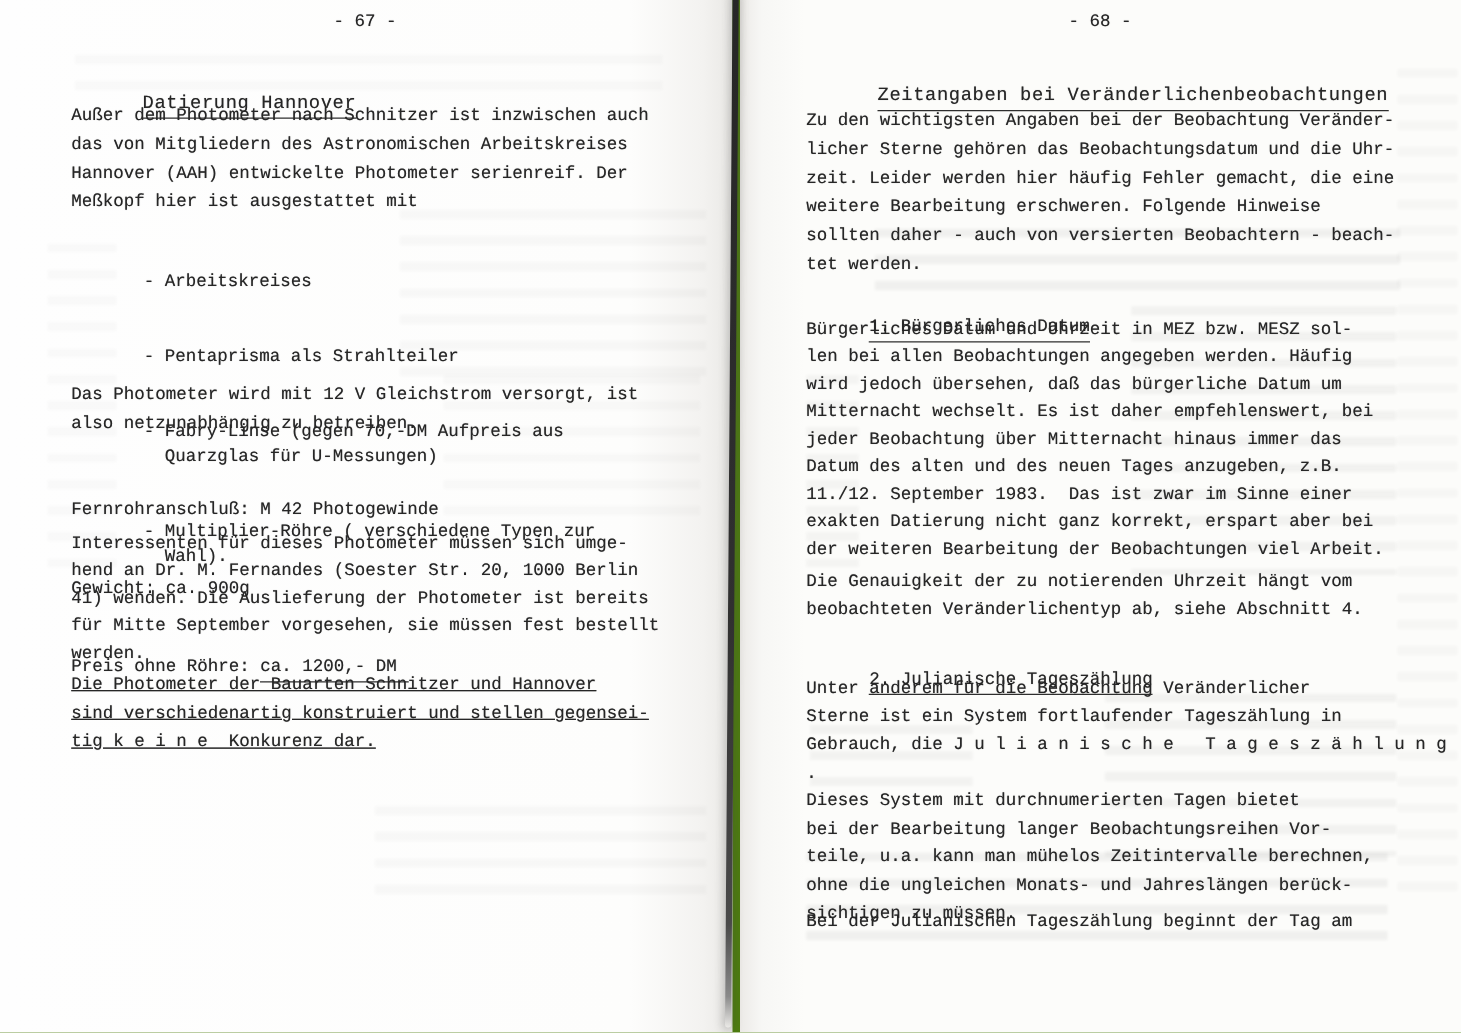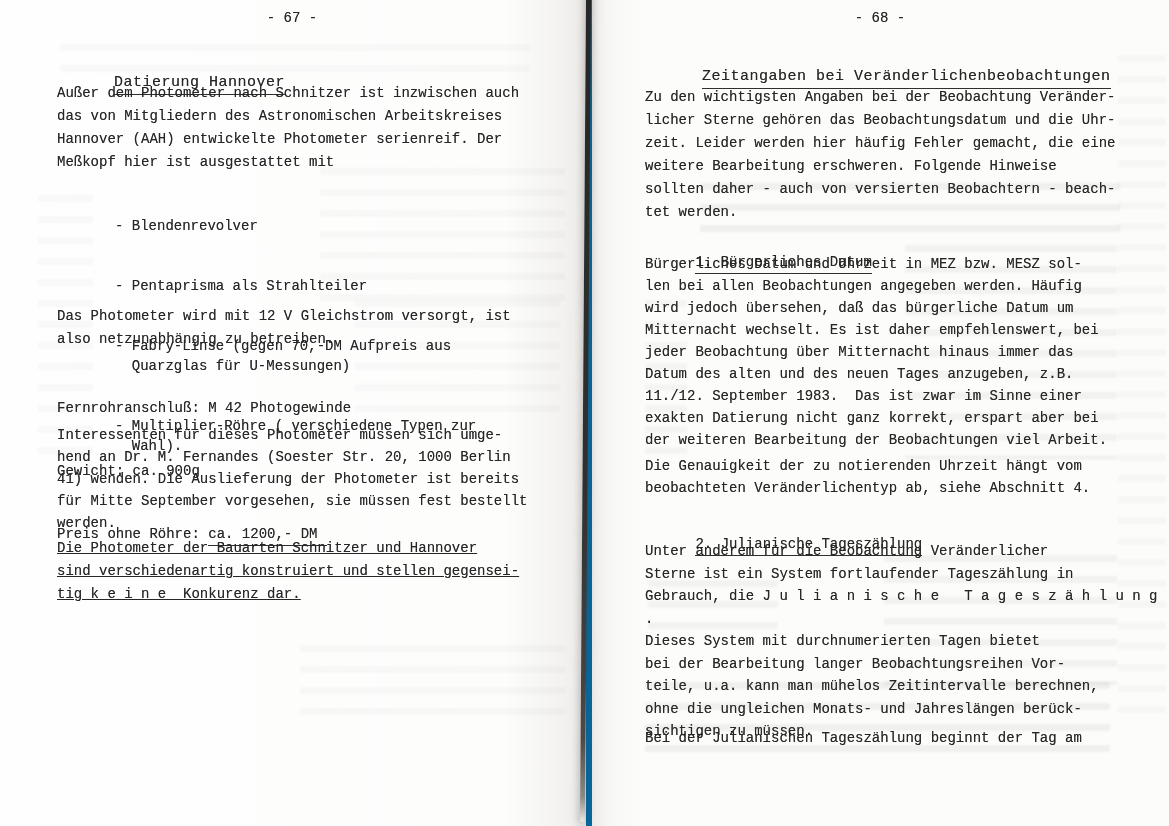--- a/index.html
+++ b/index.html
@@ -1,18 +1,18 @@
 <!DOCTYPE html>
 <html><head>
 <meta charset="utf-8">
 <style>
   html,body { margin:0; padding:0; background:#ffffff; }
   .scan {
     position:relative; width:1169px; height:826px; overflow:hidden;
-    background:#0369a1;
+    background:#4d7c0f;
     font-family:"Liberation Mono", monospace;
     color:#262626;
   }
   .page { position:absolute; top:0; height:826px; }
   .page-left {
     left:0; width:586px;
     background:linear-gradient(to right,#fefefe 0%,#fdfdfc 86%,#f3f2f0 96%,#e9e8e5 100%);
   }
   .page-right {
     left:592px; width:577px;
@@ -55,21 +55,21 @@
     <div class="block heading" style="left:57px; top:48px;">
       <span class="u">Datierung Hannover</span>
     </div>
 
     <div class="block" style="left:57px; top:82px;">Außer dem Photometer nach Schnitzer ist inzwischen auch
 das von Mitgliedern des Astronomischen Arbeitskreises
 Hannover (AAH) entwickelte Photometer serienreif. Der
 Meßkopf hier ist ausgestattet mit</div>
 
     <div class="block list" style="left:115px; top:176px;">
-      <div class="list-item">- Blendenrevolver</div>
+      <div class="list-item">- Arbeitskreises</div>
       <div class="list-item">- Pentaprisma als Strahlteiler</div>
       <div class="list-item">- Fabry-Linse (gegen 70,-DM Aufpreis aus
   Quarzglas für U-Messungen)</div>
       <div class="list-item">- Multiplier-Röhre ( verschiedene Typen zur
   Wahl).</div>
     </div>
 
     <div class="block" style="left:57px; top:305px;">Das Photometer wird mit 12 V Gleichstrom versorgt, ist
 also netzunabhängig zu betreiben.</div>
 

